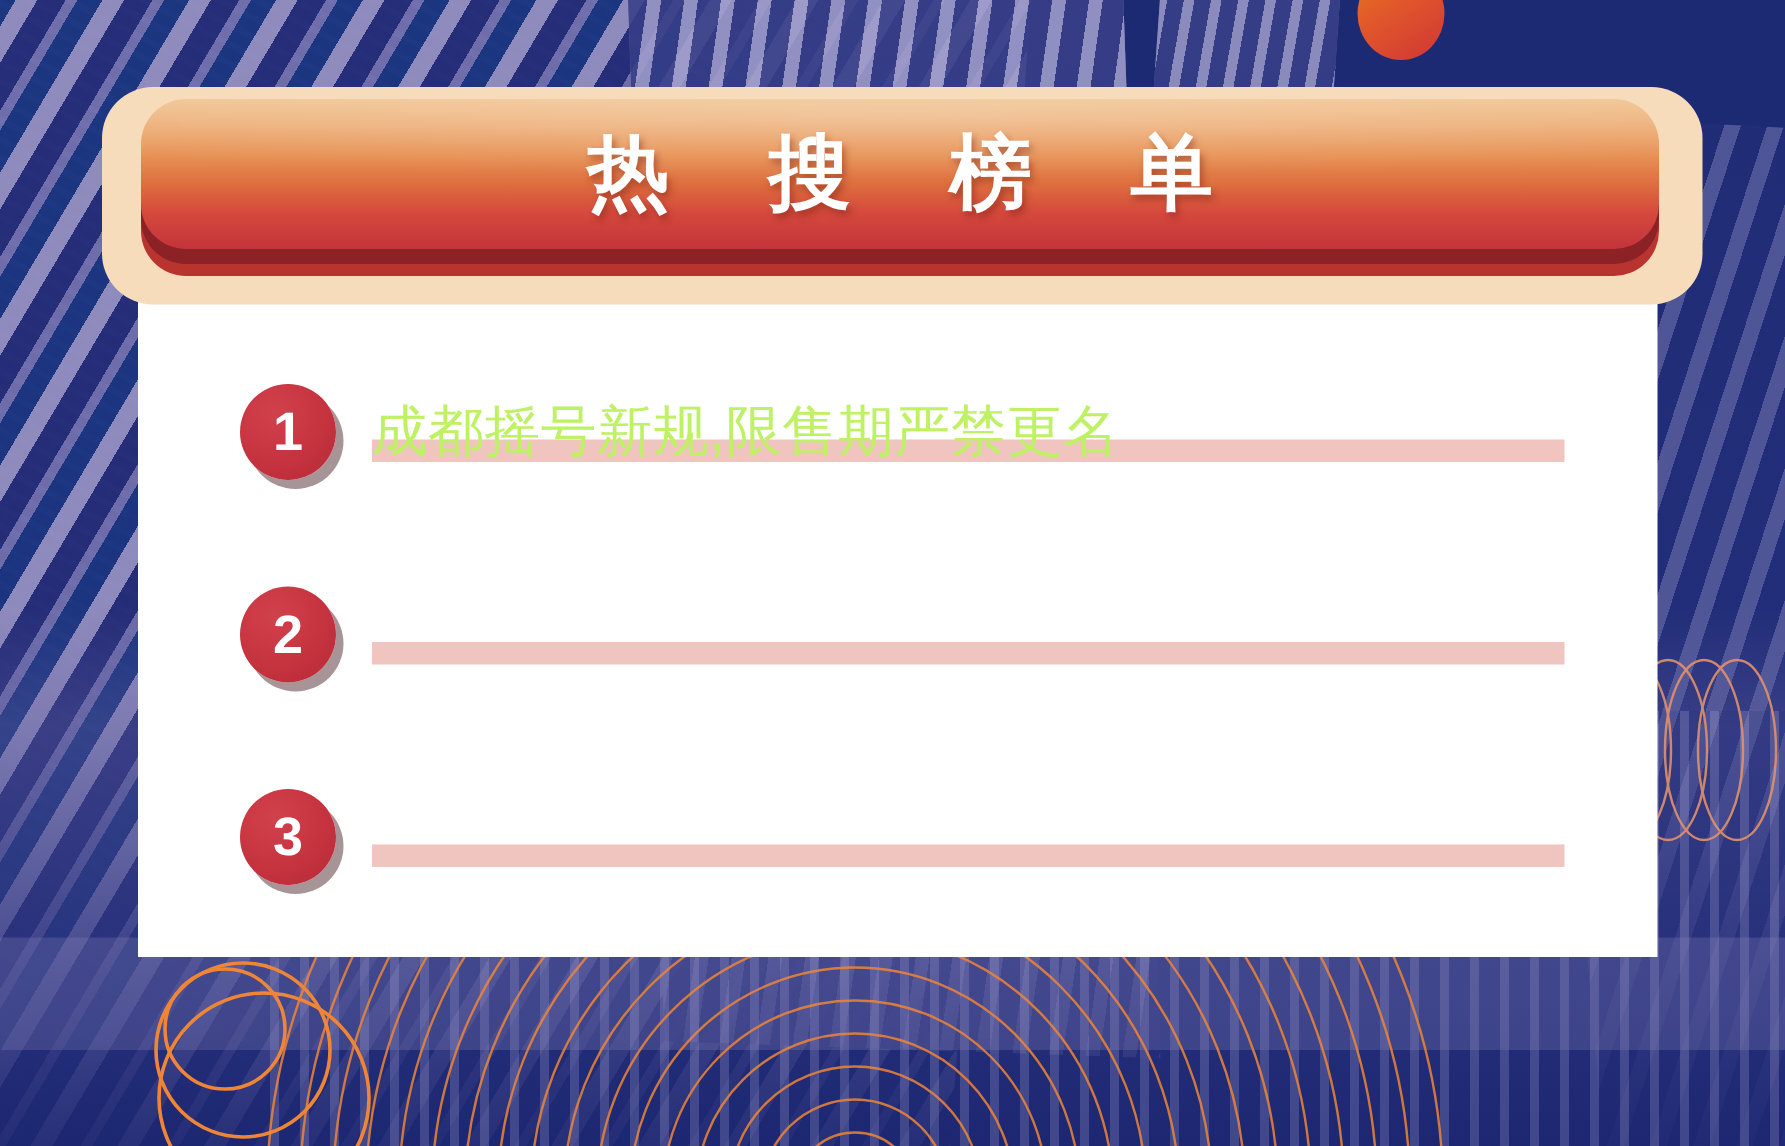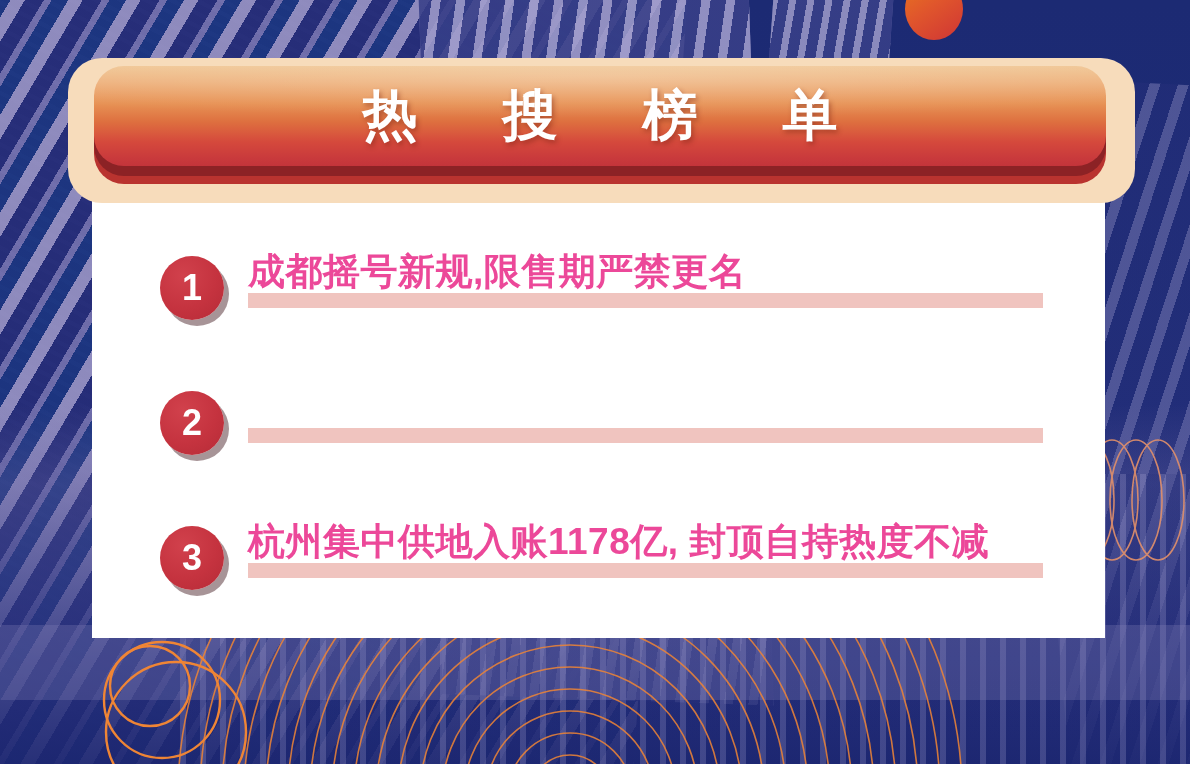--- a/index.html
+++ b/index.html
@@ -252,21 +252,21 @@
     inset: 0;
     display: flex;
     align-items: center;
     justify-content: center;
     color: #ffffff;
     font-size: 55px;
     font-weight: bold;
     letter-spacing: 26px;
     text-indent: 26px;
     text-shadow: 2px 3px 5px rgba(120,30,20,0.45);
-    font-family: Liberation Mono, monospace;
+    font-family: Liberation Serif, serif;
   }
 
   
   .list {
     position: absolute;
     left: 92px;
     top: 130px;
     width: 1013px;
     height: 508px;
   }
@@ -319,24 +319,24 @@
     position: absolute;
     left: 0;
     top: 48px;
     width: 795px;
     height: 15px;
     background: #f0c4bf;
   }
   .headline-text {
     position: absolute;
     left: 0;
-    top: 2px;
-    color: #ec4899;
+    top: 18px;
+    color: #bef264;
     font-size: 37px;
-    font-weight: bold;
+    font-weight: normal;
     letter-spacing: 0.5px;
     white-space: nowrap;
     font-family: "Liberation Sans", "DejaVu Sans", sans-serif;
   }
 
   
 </style>
 </head>
 <body>
 
@@ -430,19 +430,18 @@
     </div>
 
     <div class="row row-3">
       <div class="badge-wrap">
         <div class="badge">
           <span>3</span>
         </div>
       </div>
       <div class="headline-wrap">
         <div class="headline-bar"></div>
-        <div class="headline-text">杭州集中供地入账1178亿, 封顶自持热度不减</div>
       </div>
     </div>
 
   </div>
 
 </div>
 
 </body></html>

